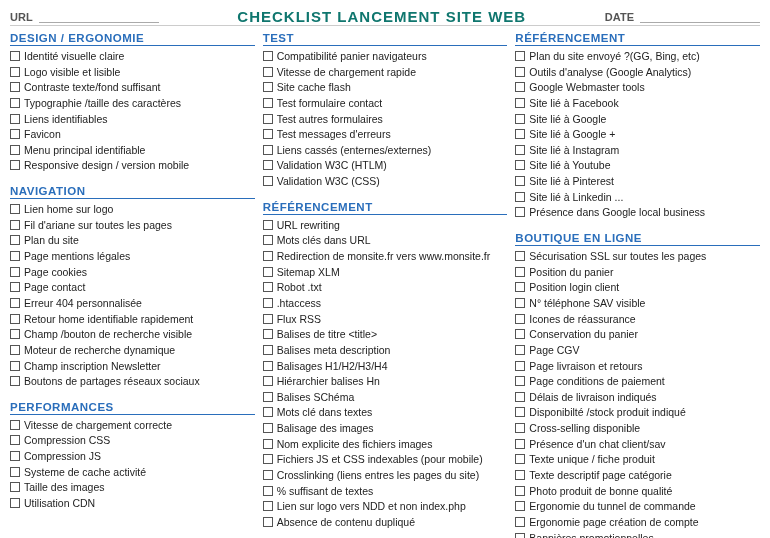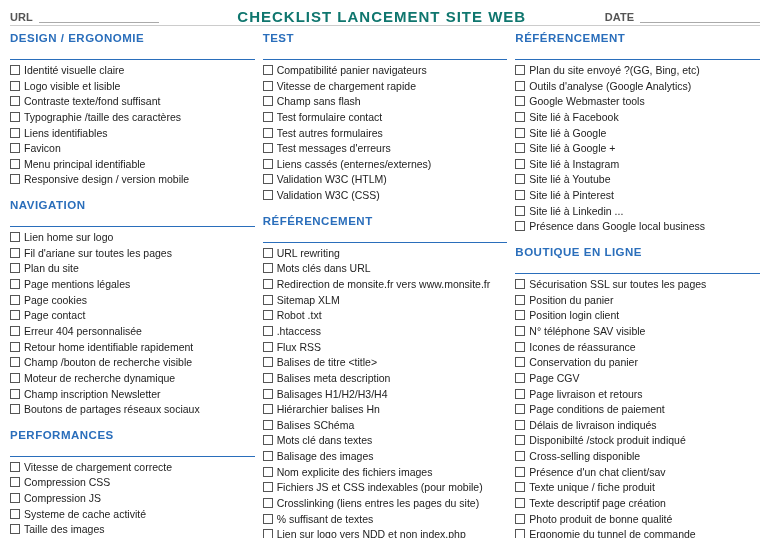--- a/index.html
+++ b/index.html
@@ -61,21 +61,21 @@
     .section {
       margin-bottom: 10px;
     }
     .section-title {
       font-size: 11.5px;
       font-weight: bold;
       color: #2a6ebb;
       text-transform: uppercase;
       border-bottom: 1.5px solid #2a6ebb;
       margin-bottom: 4px;
-      padding-bottom: 15px;
+      padding-bottom: 1px;
       letter-spacing: 0.5px;
     }
     .check-item {
       display: flex;
       align-items: flex-start;
       gap: 4px;
       margin-bottom: 2px;
       line-height: 1.3;
     }
     .check-box {
@@ -230,21 +230,21 @@
           <div class="check-item">
             <div class="check-box"></div>
             <span class="check-label">Compatibilité panier navigateurs</span>
           </div>
           <div class="check-item">
             <div class="check-box"></div>
             <span class="check-label">Vitesse de chargement rapide</span>
           </div>
           <div class="check-item">
             <div class="check-box"></div>
-            <span class="check-label">Champ sans flash</span>
+            <span class="check-label">Site cache flash</span>
           </div>
           <div class="check-item">
             <div class="check-box"></div>
             <span class="check-label">Test formulaire contact</span>
           </div>
           <div class="check-item">
             <div class="check-box"></div>
             <span class="check-label">Test autres formulaires</span>
           </div>
           <div class="check-item">
@@ -449,21 +449,21 @@
           <div class="check-item">
             <div class="check-box"></div>
             <span class="check-label">Présence d'un chat client/sav</span>
           </div>
           <div class="check-item">
             <div class="check-box"></div>
             <span class="check-label">Texte unique / fiche produit</span>
           </div>
           <div class="check-item">
             <div class="check-box"></div>
-            <span class="check-label">Texte descriptif page création</span>
+            <span class="check-label">Texte descriptif page catégorie</span>
           </div>
           <div class="check-item">
             <div class="check-box"></div>
             <span class="check-label">Photo produit de bonne qualité</span>
           </div>
           <div class="check-item">
             <div class="check-box"></div>
             <span class="check-label">Ergonomie du tunnel de commande</span>
           </div>
           <div class="check-item">

